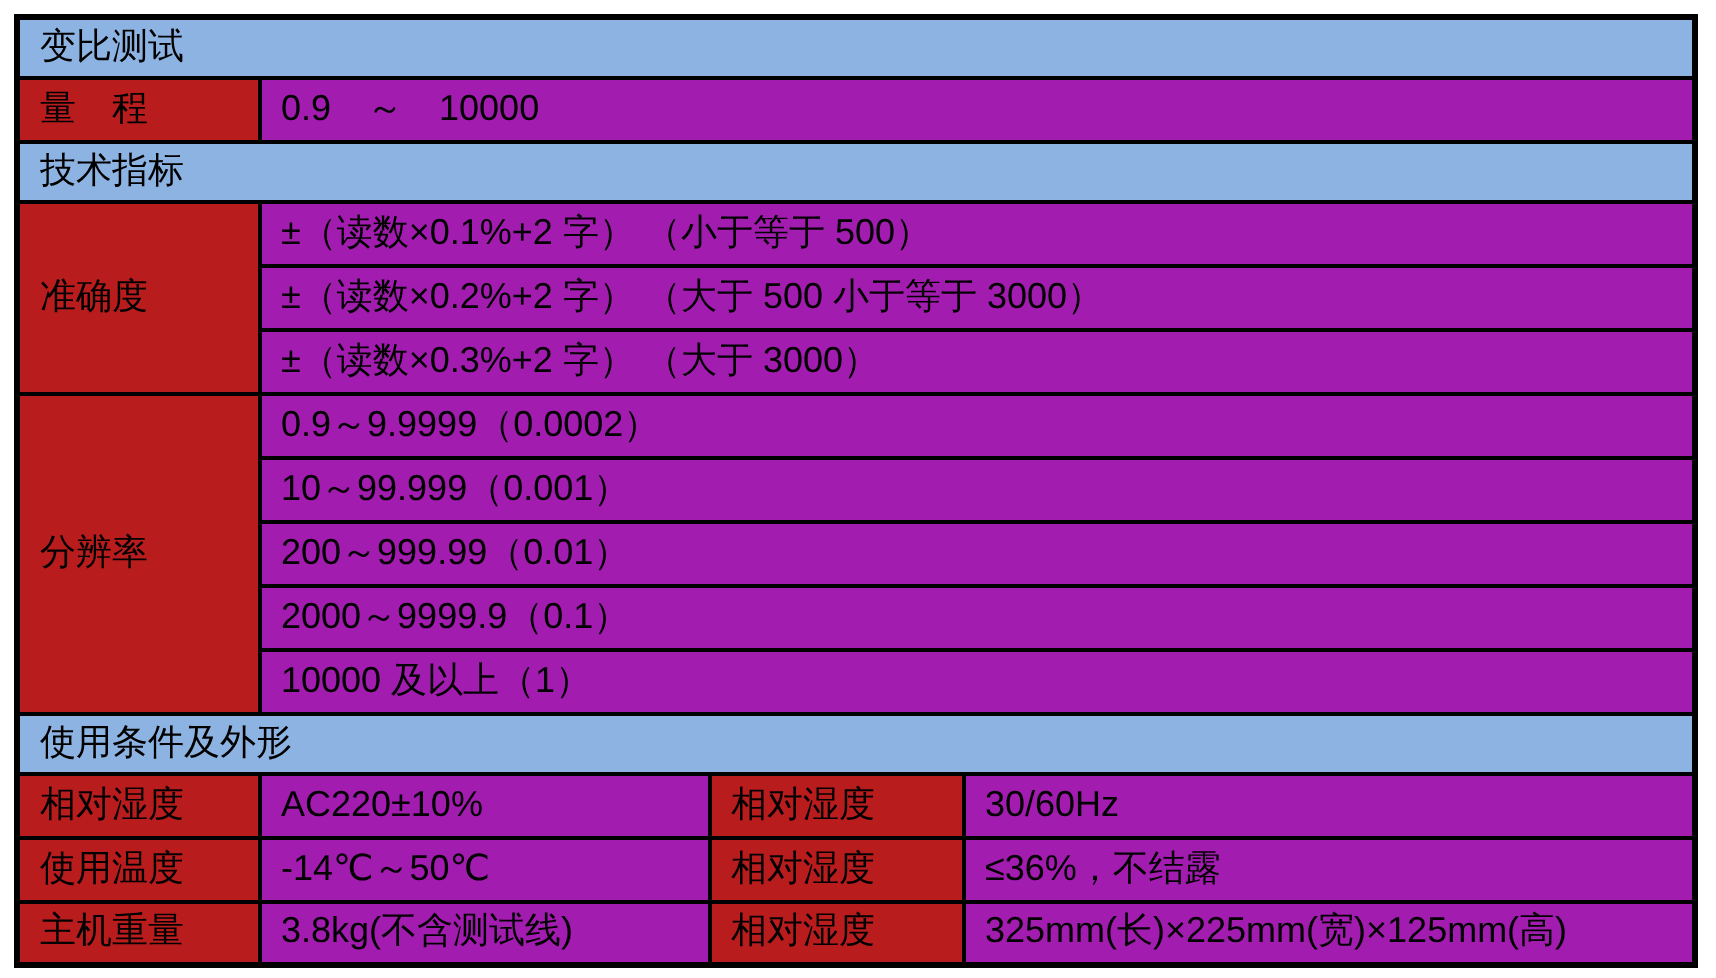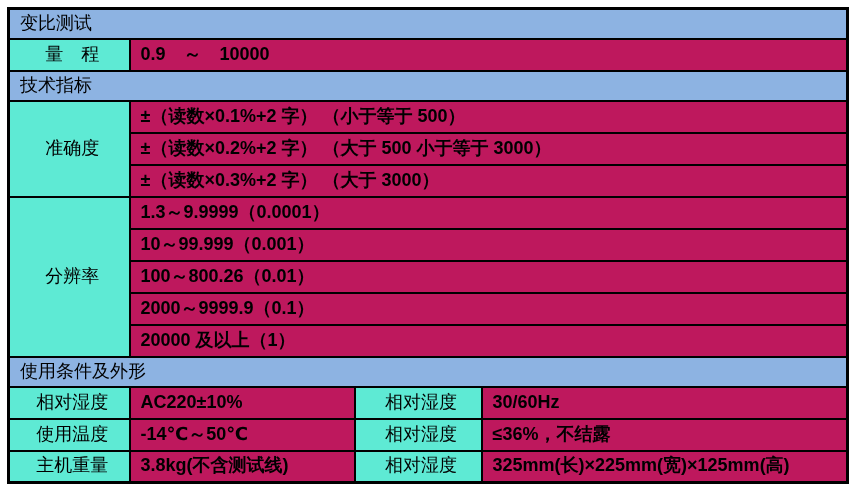--- a/index.html
+++ b/index.html
@@ -24,22 +24,22 @@
     font-size: 18px;
     line-height: 1.2;
     padding: 0 4px 0 10px;
     vertical-align: middle;
     white-space: pre-wrap;
     overflow: hidden;
   }
   tr.hdr-row  { height: 30px; }
   tr.data-row { height: 32px; }
   td.sec { background: #8DB3E2; }
-  td.lab { background: #5eead4; text-align: center; }
-  td.val { background: #be185d; font-weight: bold; }
+  td.lab { background: #b91c1c; }
+  td.val { background: #a21caf; }
 </style>
 </head>
 <body>
 
 <table class="spec-table">
   <colgroup>
     <col style="width:121px">
     <col style="width:225px">
     <col style="width:127px">
     <col>
@@ -62,33 +62,33 @@
       <td class="val" colspan="3">±（读数×0.1%+2 字） （小于等于 500）</td>
     </tr>
     <tr class="data-row">
       <td class="val" colspan="3">±（读数×0.2%+2 字） （大于 500 小于等于 3000）</td>
     </tr>
     <tr class="data-row">
       <td class="val" colspan="3">±（读数×0.3%+2 字） （大于 3000）</td>
     </tr>
     <tr class="data-row">
       <td class="lab" rowspan="5">分辨率</td>
-      <td class="val" colspan="3">1.3～9.9999（0.0001）</td>
+      <td class="val" colspan="3">0.9～9.9999（0.0002）</td>
     </tr>
     <tr class="data-row">
       <td class="val" colspan="3">10～99.999（0.001）</td>
     </tr>
     <tr class="data-row">
-      <td class="val" colspan="3">100～800.26（0.01）</td>
+      <td class="val" colspan="3">200～999.99（0.01）</td>
     </tr>
     <tr class="data-row">
       <td class="val" colspan="3">2000～9999.9（0.1）</td>
     </tr>
     <tr class="data-row">
-      <td class="val" colspan="3">20000 及以上（1）</td>
+      <td class="val" colspan="3">10000 及以上（1）</td>
     </tr>
 
     <tr class="hdr-row">
       <td class="sec" colspan="4">使用条件及外形</td>
     </tr>
     <tr class="data-row">
       <td class="lab">相对湿度</td>
       <td class="val">AC220±10%</td>
       <td class="lab">相对湿度</td>
       <td class="val">30/60Hz</td>

